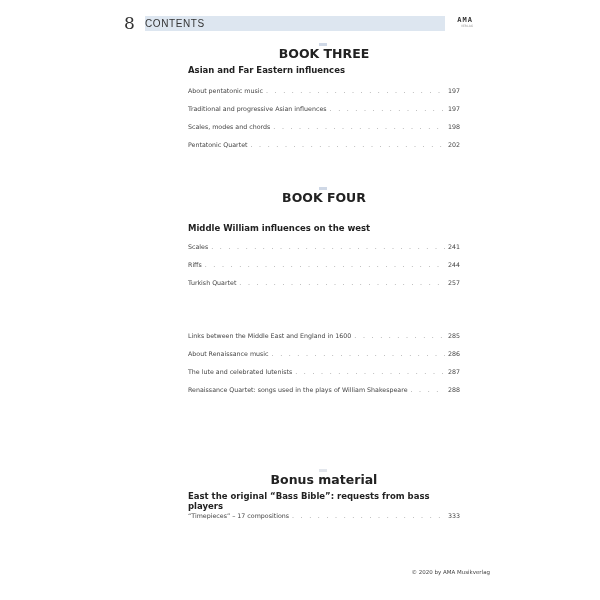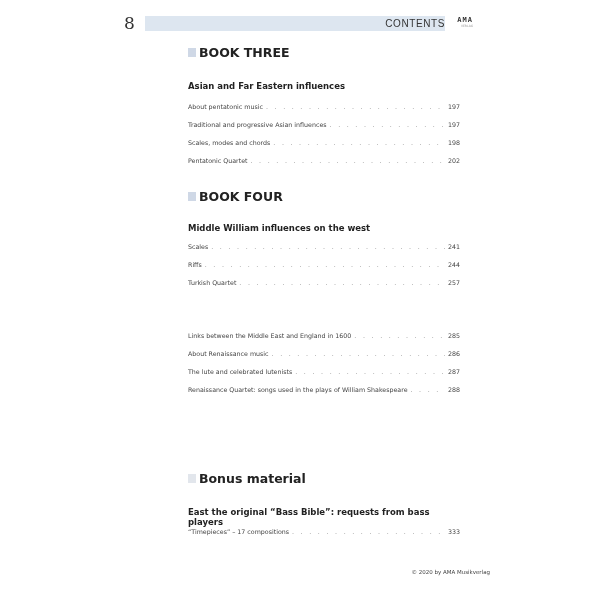--- a/index.html
+++ b/index.html
@@ -1,31 +1,31 @@
 <!DOCTYPE html>
 <html><head>
   <meta charset="utf-8">
   <style>
     html, body { margin: 0; padding: 0; background: #ffffff; }
     body { width: 600px; height: 600px; position: relative; overflow: hidden;
            font-family: "DejaVu Sans", sans-serif; color: #222; }
     .page-num { position: absolute; left: 124px; top: 13px; font-family: "DejaVu Serif", serif;
                 font-size: 17px; color: #333; }
     .header-bar { position: absolute; left: 145px; top: 16px; width: 300px; height: 15px;
-                  background: #dde6f0; display: flex; align-items: center; justify-content: flex-end; }
+                  background: #dde6f0; display: flex; align-items: center; justify-content: flex-start; }
     .header-title { font-size: 10px; letter-spacing: 0.6px; color: #333; font-family: "Liberation Sans", sans-serif; }
     .logo { position: absolute; left: 451px; top: 16px; width: 22px; height: 14px; text-align: right; }
     .logo-main { font-size: 7px; font-weight: bold; letter-spacing: 1px; color: #333; line-height: 8px; font-family: "DejaVu Sans Mono", monospace; }
     .logo-sub { font-size: 3px; color: #999; line-height: 4px; }
 
     .section { position: absolute; left: 188px; width: 272px; }
-    .book-heading { display: flex; align-items: center; height: 18px; }
+    .book-heading { display: flex; align-items: center; height: 18px; flex-direction: column; }
     .book-marker { width: 8px; height: 9px; background: #cfd8e6; margin-right: 3px; }
     .book-title { font-size: 12.5px; font-weight: bold; color: #222; font-family: "DejaVu Sans", sans-serif; }
-    .sub-heading { font-size: 8.5px; font-weight: bold; color: #222; margin-top: 20px; height: 12px; }
+    .sub-heading { font-size: 8.5px; font-weight: bold; color: #222; margin-top: 4px; height: 12px; }
     .entry { display: flex; align-items: baseline; font-size: 6.3px; color: #444; height: 18px; line-height: 18px; }
     .entry-label { white-space: nowrap; }
     .entry-dots { flex: 1; overflow: hidden; white-space: nowrap; margin: 0 3px; color: #888;
                   letter-spacing: 2.3px; }
     .entry-dots::before { content: ". . . . . . . . . . . . . . . . . . . . . . . . . . . . . . . . . . . . . . . . . . . . . . . . . . . . . . . . . . . . . . . . . . . . . . . . . . . . . . . . . . . . . . . . . ."; }
     .entry-page { white-space: nowrap; }
     .footer { position: absolute; right: 110px; top: 569px; font-size: 5.5px; color: #444; }
   </style>
 </head>
 <body>

